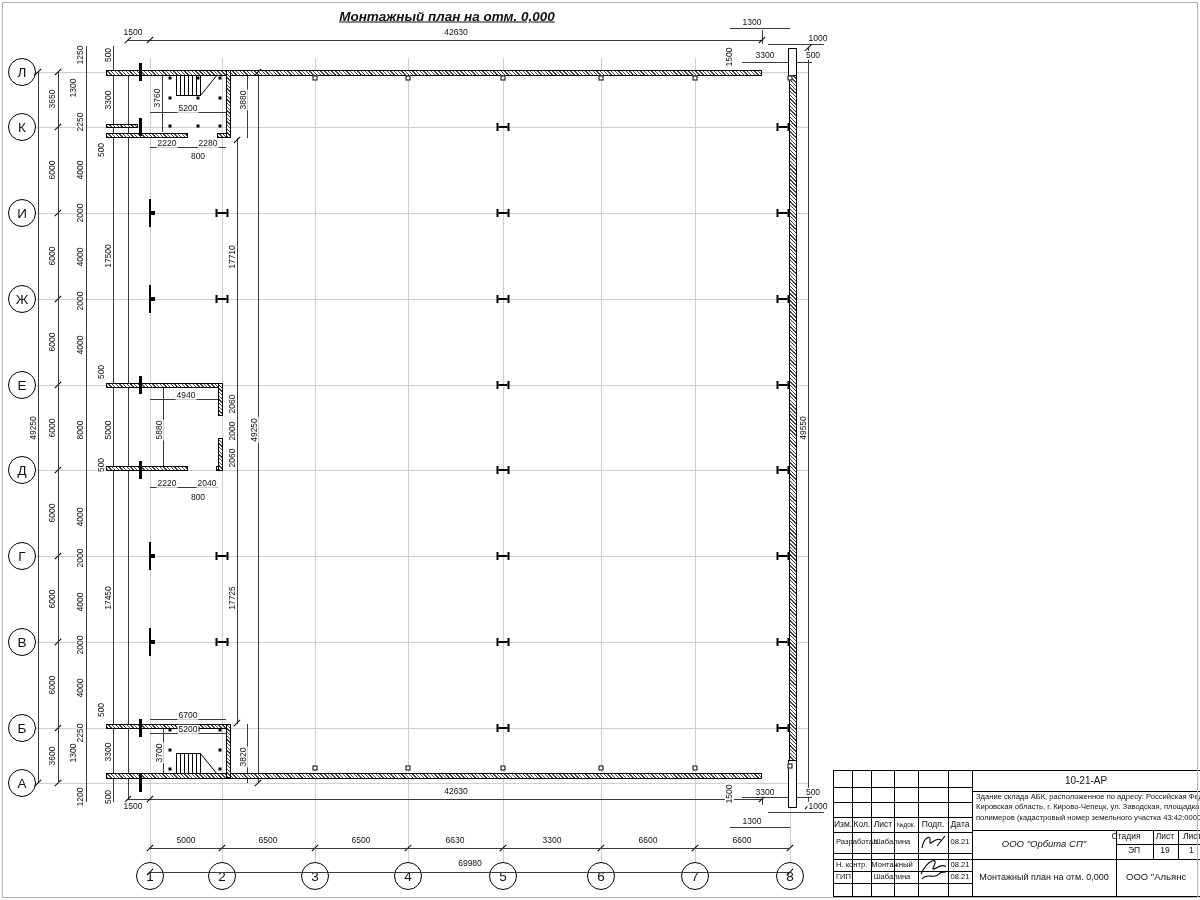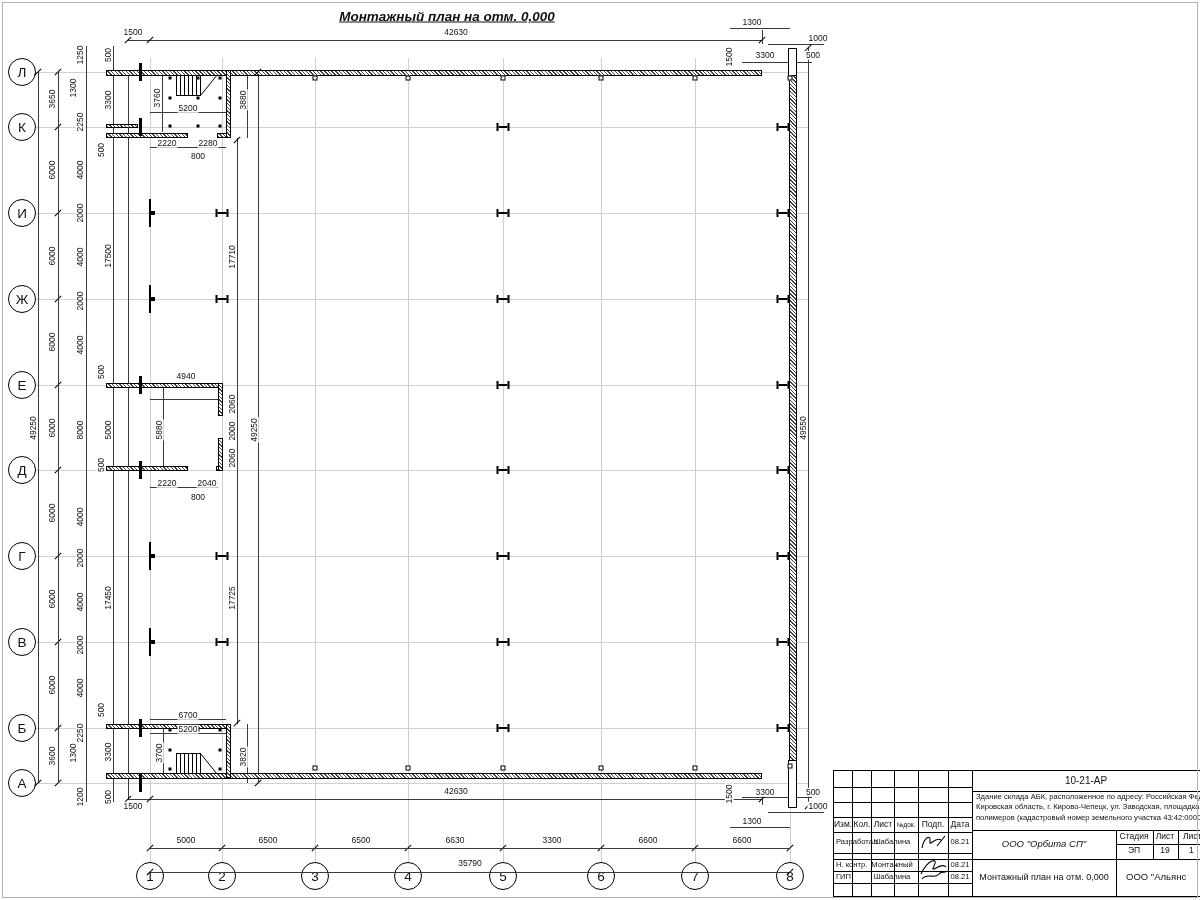--- a/index.html
+++ b/index.html
@@ -249,21 +249,21 @@
     <div class="lbl" style="left: 752px; top: 821px;">1300</div>
     <div class="lbl" style="left: 456px; top: 791px;">42630</div>
     <div class="lbl" style="left: 133px; top: 806px;">1500</div>
     <div class="lbl" style="left: 186px; top: 840px;">5000</div>
     <div class="lbl" style="left: 268px; top: 840px;">6500</div>
     <div class="lbl" style="left: 361px; top: 840px;">6500</div>
     <div class="lbl" style="left: 455px; top: 840px;">6630</div>
     <div class="lbl" style="left: 552px; top: 840px;">3300</div>
     <div class="lbl" style="left: 648px; top: 840px;">6600</div>
     <div class="lbl" style="left: 742px; top: 840px;">6600</div>
-    <div class="lbl" style="left: 470px; top: 863px;">35790</div>
+    <div class="lbl" style="left: 470px; top: 863px;">69980</div>
     <div class="lbl r" style="left: 33px; top: 428px;">49250</div>
     <div class="lbl r" style="left: 52px; top: 99px;">3650</div>
     <div class="lbl r" style="left: 52px; top: 170px;">6000</div>
     <div class="lbl r" style="left: 52px; top: 256px;">6000</div>
     <div class="lbl r" style="left: 52px; top: 342px;">6000</div>
     <div class="lbl r" style="left: 52px; top: 428px;">6000</div>
     <div class="lbl r" style="left: 52px; top: 513px;">6000</div>
     <div class="lbl r" style="left: 52px; top: 599px;">6000</div>
     <div class="lbl r" style="left: 52px; top: 685px;">6000</div>
     <div class="lbl r" style="left: 52px; top: 756px;">3600</div>
@@ -302,21 +302,21 @@
     <div class="lbl r" style="left: 232px; top: 598px;">17725</div>
     <div class="lbl r" style="left: 254px; top: 430px;">49250</div>
     <div class="lbl r" style="left: 243px; top: 100px;">3880</div>
     <div class="lbl r" style="left: 243px; top: 757px;">3820</div>
     <div class="lbl r" style="left: 803px; top: 428px;">49550</div>
     <div class="lbl r" style="left: 157px; top: 98px;">3760</div>
     <div class="lbl" style="left: 188px; top: 108px;">5200</div>
     <div class="lbl" style="left: 167px; top: 143px;">2220</div>
     <div class="lbl" style="left: 208px; top: 143px;">2280</div>
     <div class="lbl" style="left: 198px; top: 156px;">800</div>
-    <div class="lbl" style="left: 186px; top: 376px;">4940</div>
+    <div class="lbl" style="left: 186px; top: 395px;">4940</div>
     <div class="lbl r" style="left: 159px; top: 430px;">5880</div>
     <div class="lbl" style="left: 167px; top: 483px;">2220</div>
     <div class="lbl" style="left: 207px; top: 483px;">2040</div>
     <div class="lbl" style="left: 198px; top: 497px;">800</div>
     <div class="lbl" style="left: 188px; top: 715px;">6700</div>
     <div class="lbl" style="left: 188px; top: 729px;">5200</div>
     <div class="lbl r" style="left: 159px; top: 753px;">3700</div>
   </div>
 
 <div id="tb">
@@ -368,21 +368,21 @@
       <path d="M3,42 C10,27 21,25 16,34 C11,43 24,29 28,35"></path>
       <path d="M4,47 C10,40 16,48 21,42 C24,38 27,42 28,39"></path>
     </g>
   </svg>
 
   <div class="t" style="left:252px;top:10px;font-size:10px">10-21-АР</div>
   <div class="t tl small" style="left:142px;top:26px">Здание склада АБК, расположенное по адресу: Российская Феде</div>
   <div class="t tl small" style="left:142px;top:36px">Кировская область, г. Кирово-Чепецк, ул. Заводская, площадка з</div>
   <div class="t tl small" style="left:142px;top:47px">полимеров (кадастровый номер земельного участка 43:42:0000</div>
   <div class="t it" style="left:210px;top:73px;font-size:9.5px">ООО "Орбита СП"</div>
-  <div class="t" style="left:300px;top:66px">Стадия</div>
+  <div class="t" style="left:292px;top:66px">Стадия</div>
   <div class="t" style="left:331px;top:66px">Лист</div>
   <div class="t tl" style="left:349px;top:66px">Листов</div>
   <div class="t" style="left:300px;top:80px">ЭП</div>
   <div class="t" style="left:331px;top:80px">19</div>
   <div class="t tl" style="left:355px;top:80px">1</div>
   <div class="t" style="left:210px;top:106px;font-size:9px">Монтажный план на отм. 0,000</div>
   <div class="t tl" style="left:292px;top:106px;font-size:9.5px">ООО "Альянс</div>
 </div>
 
 <div id="frame"></div>

